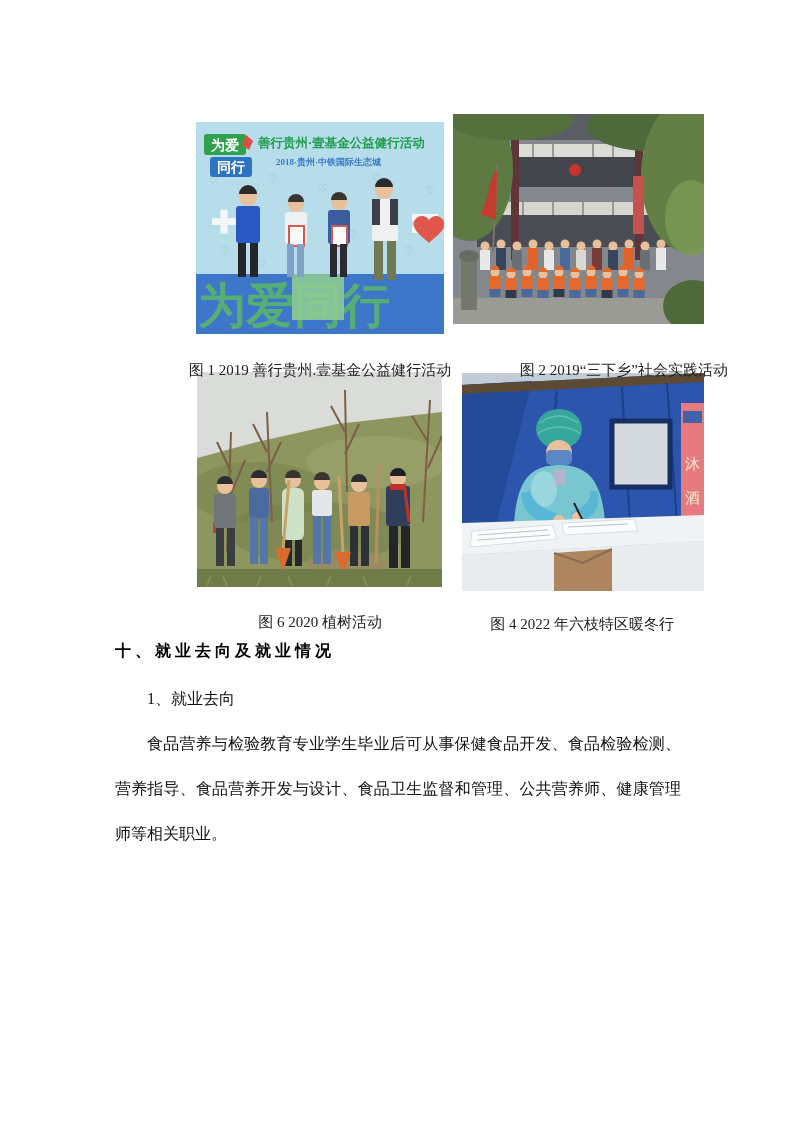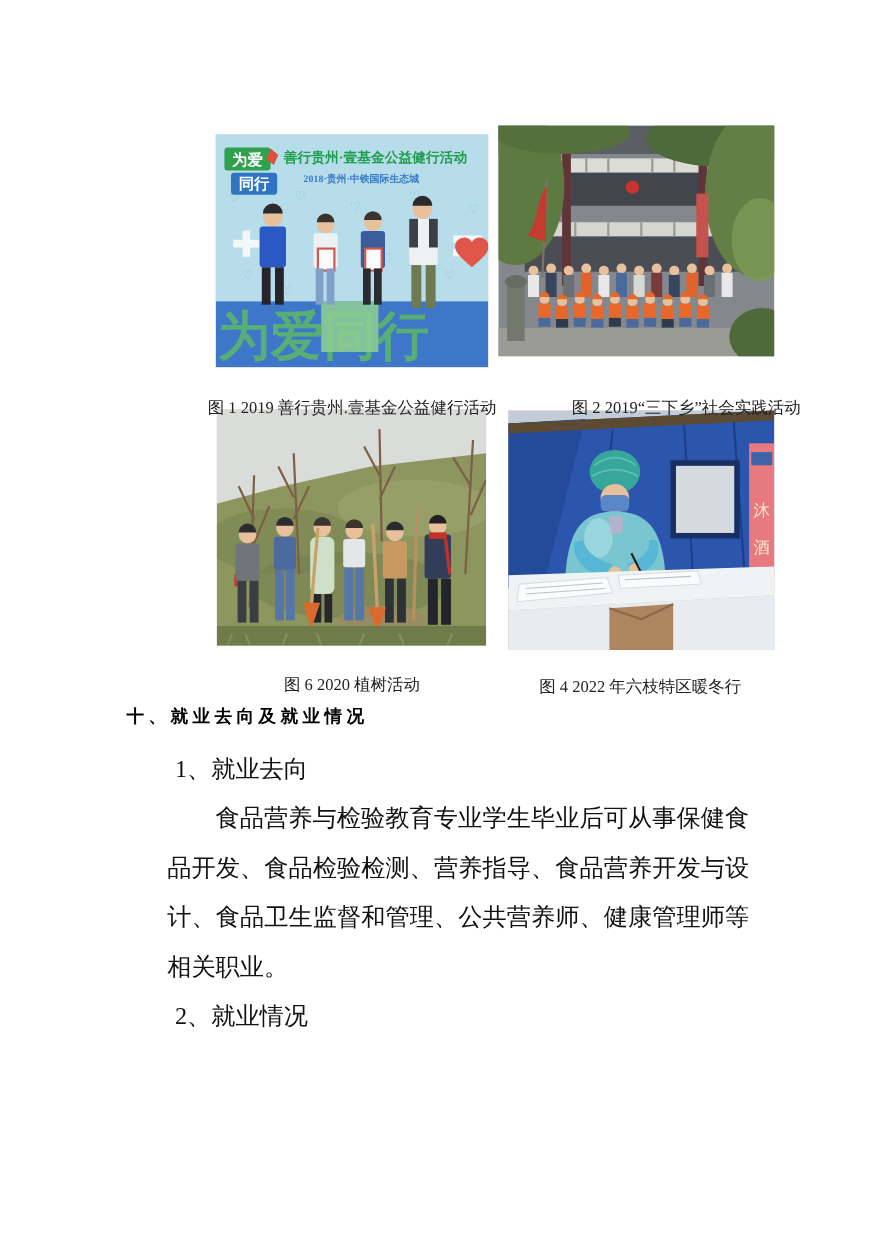--- a/index.html
+++ b/index.html
@@ -14,24 +14,24 @@
     position:absolute;text-align:center;font-size:15px;color:#222;
     font-family:"Liberation Serif",serif;white-space:nowrap;margin-top:16px;
   }
   .heading{
     position:absolute;left:115px;top:641px;width:600px;
     font-family:"Liberation Sans",sans-serif;
     font-size:16px;font-weight:bold;letter-spacing:4px;color:#000;
   }
   .bodytext{
     position:absolute;left:115px;top:676px;width:566px;
-    font-size:22px;line-height:45px;color:#111;
+    font-size:16px;line-height:45px;color:#111;
   }
   .bodytext p{margin:0;text-indent:2em;}
-  .bodytext p.para{text-align:justify;margin-left:37px;}
+  .bodytext p.para{text-align:justify;}
 </style>
 </head>
 <body>
 
 <div class="page">
 
   <figure class="photo" style="left:196px;top:122px;width:248px;height:212px;">
     <svg viewBox="0 0 248 212" preserveAspectRatio="none">
       <rect width="248" height="152" fill="#b7dcea"></rect>
       <g fill="#8cc4da" font-size="11">
@@ -357,16 +357,15 @@
   <div class="caption" style="left:166px;top:345px;width:308px;">图 1 2019 善行贵州.壹基金公益健行活动</div>
   <div class="caption" style="left:428px;top:345px;width:300px;text-align:right;">图 2 2019“三下乡”社会实践活动</div>
   <div class="caption" style="left:170px;top:597px;width:300px;">图 6 2020 植树活动</div>
   <div class="caption" style="left:432px;top:599px;width:300px;">图 4 2022 年六枝特区暖冬行</div>
 
   <div class="heading">十、就业去向及就业情况</div>
 
   <div class="bodytext">
     <p>1、就业去向</p>
     <p class="para">食品营养与检验教育专业学生毕业后可从事保健食品开发、食品检验检测、营养指导、食品营养开发与设计、食品卫生监督和管理、公共营养师、健康管理师等相关职业。</p>
-    <p>2、就业情况</p>
   </div>
 
 </div>
 
 </body></html>

